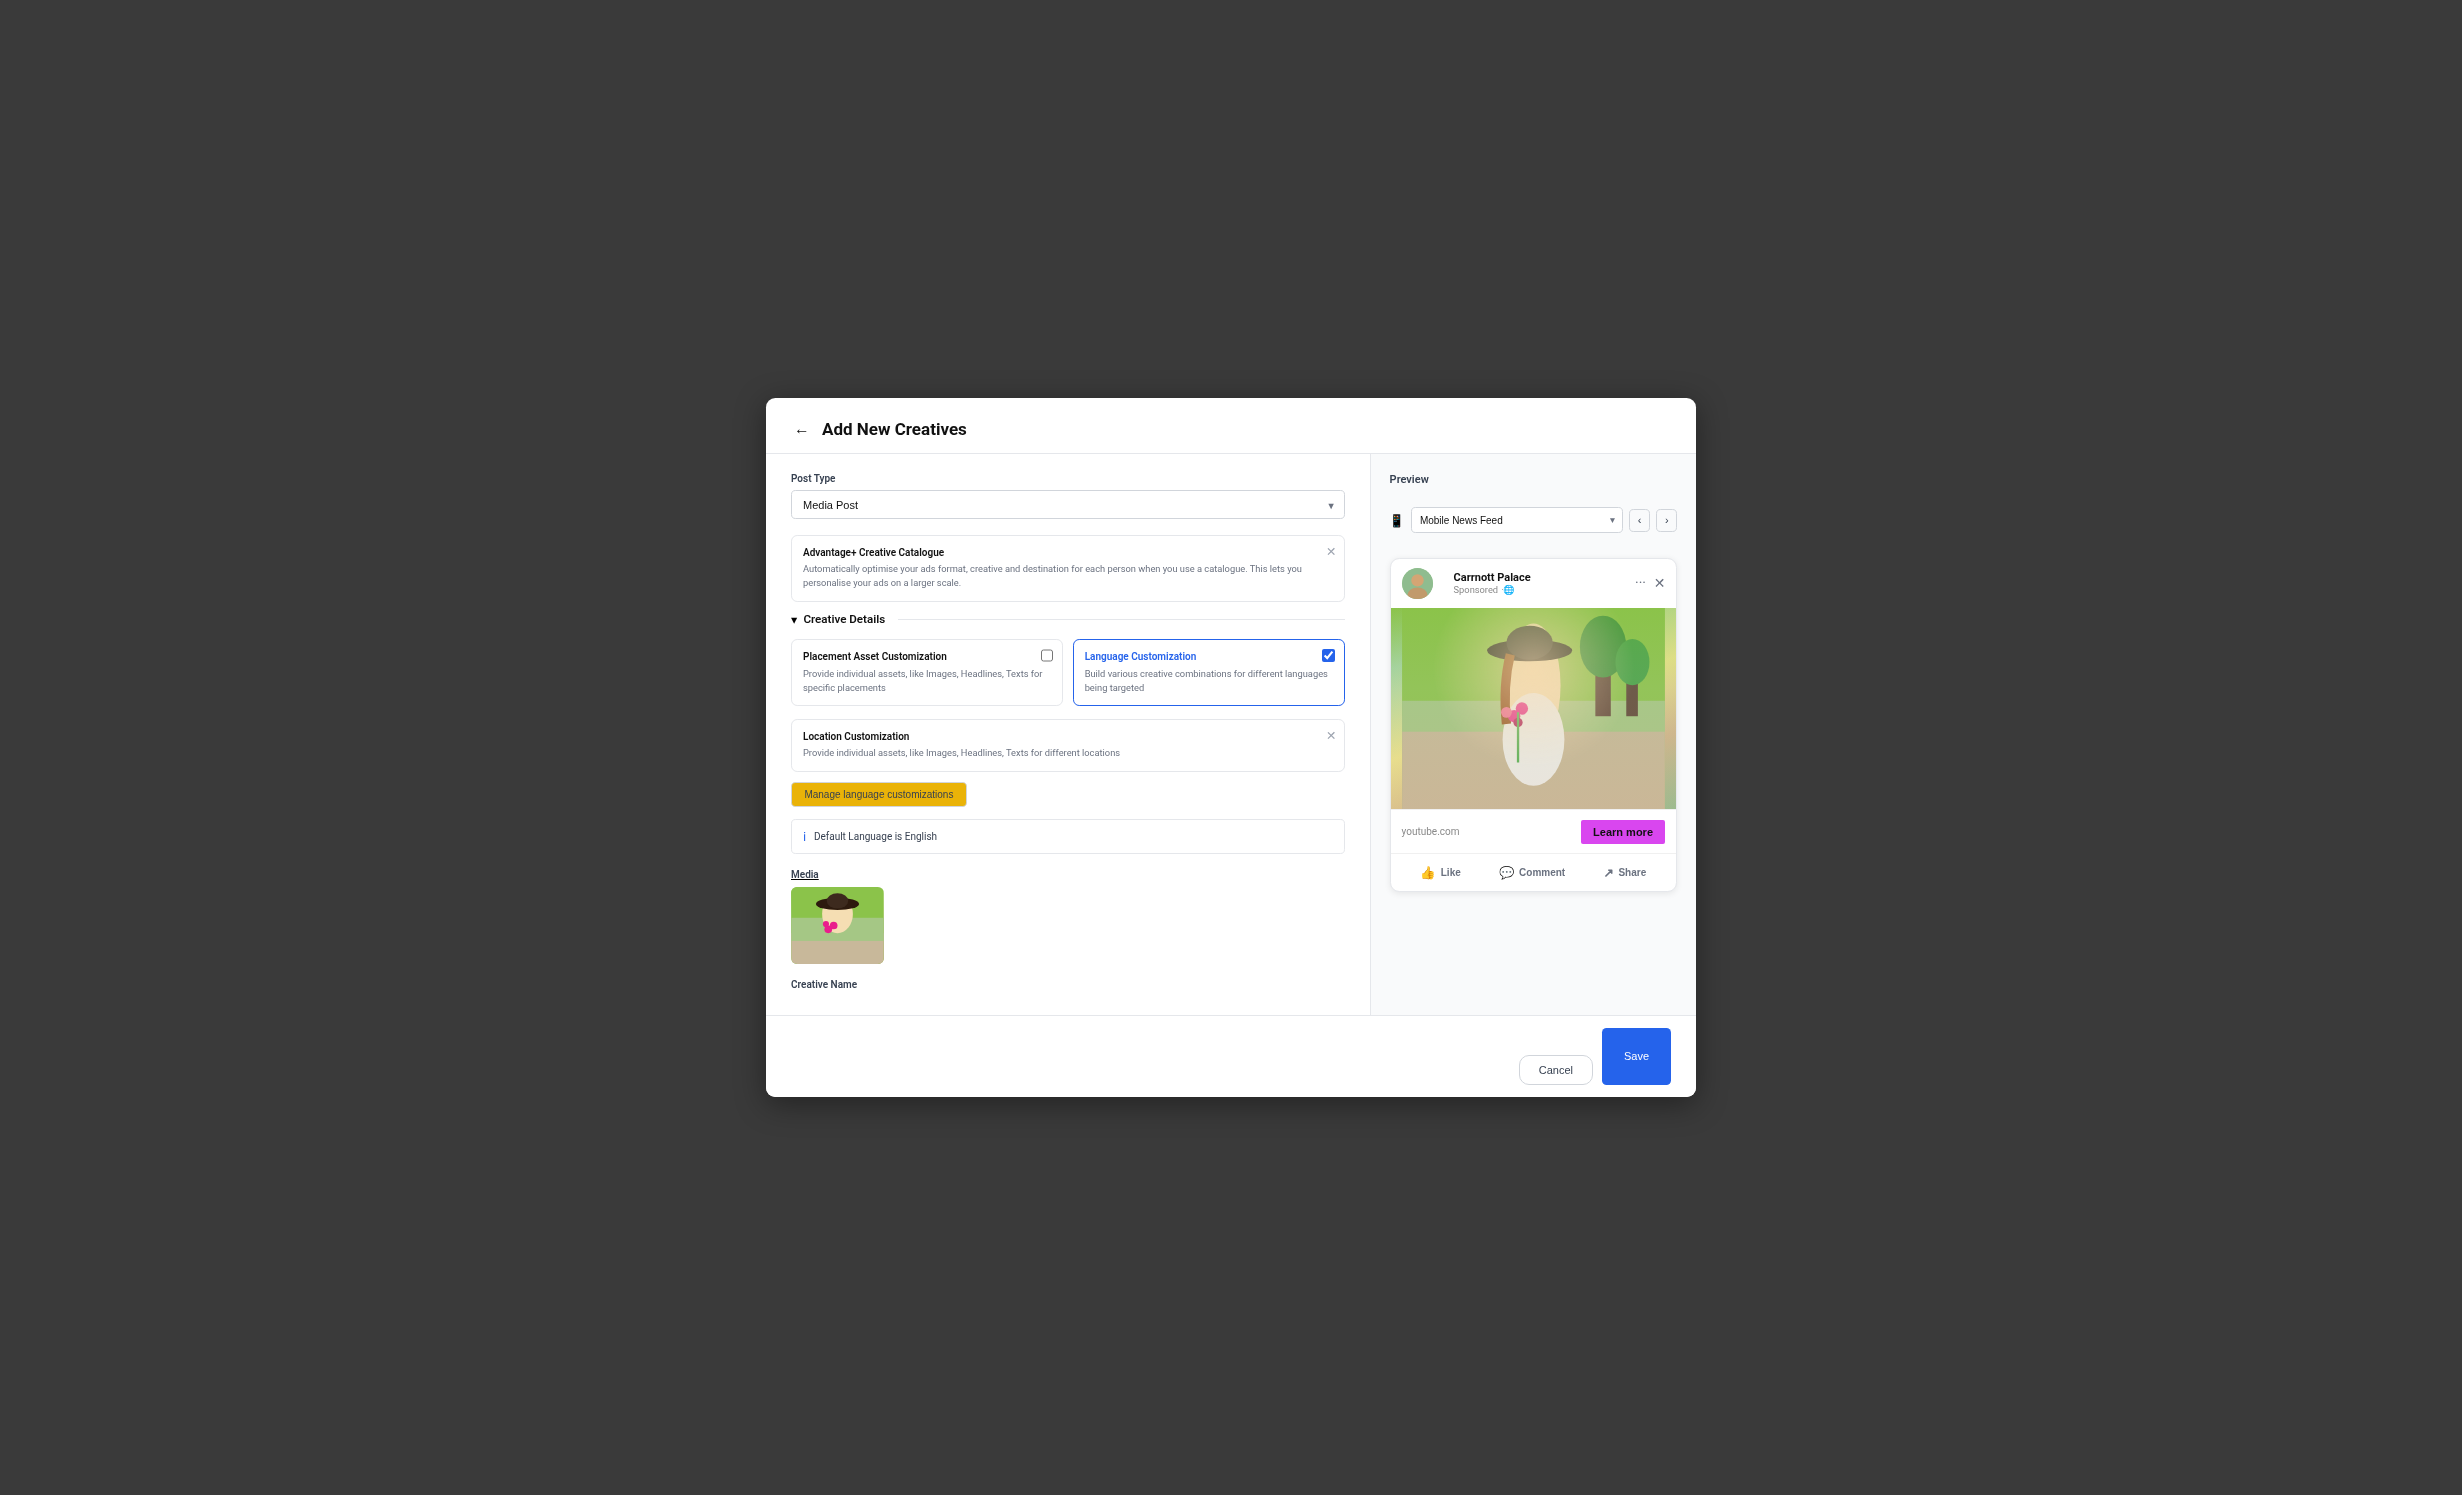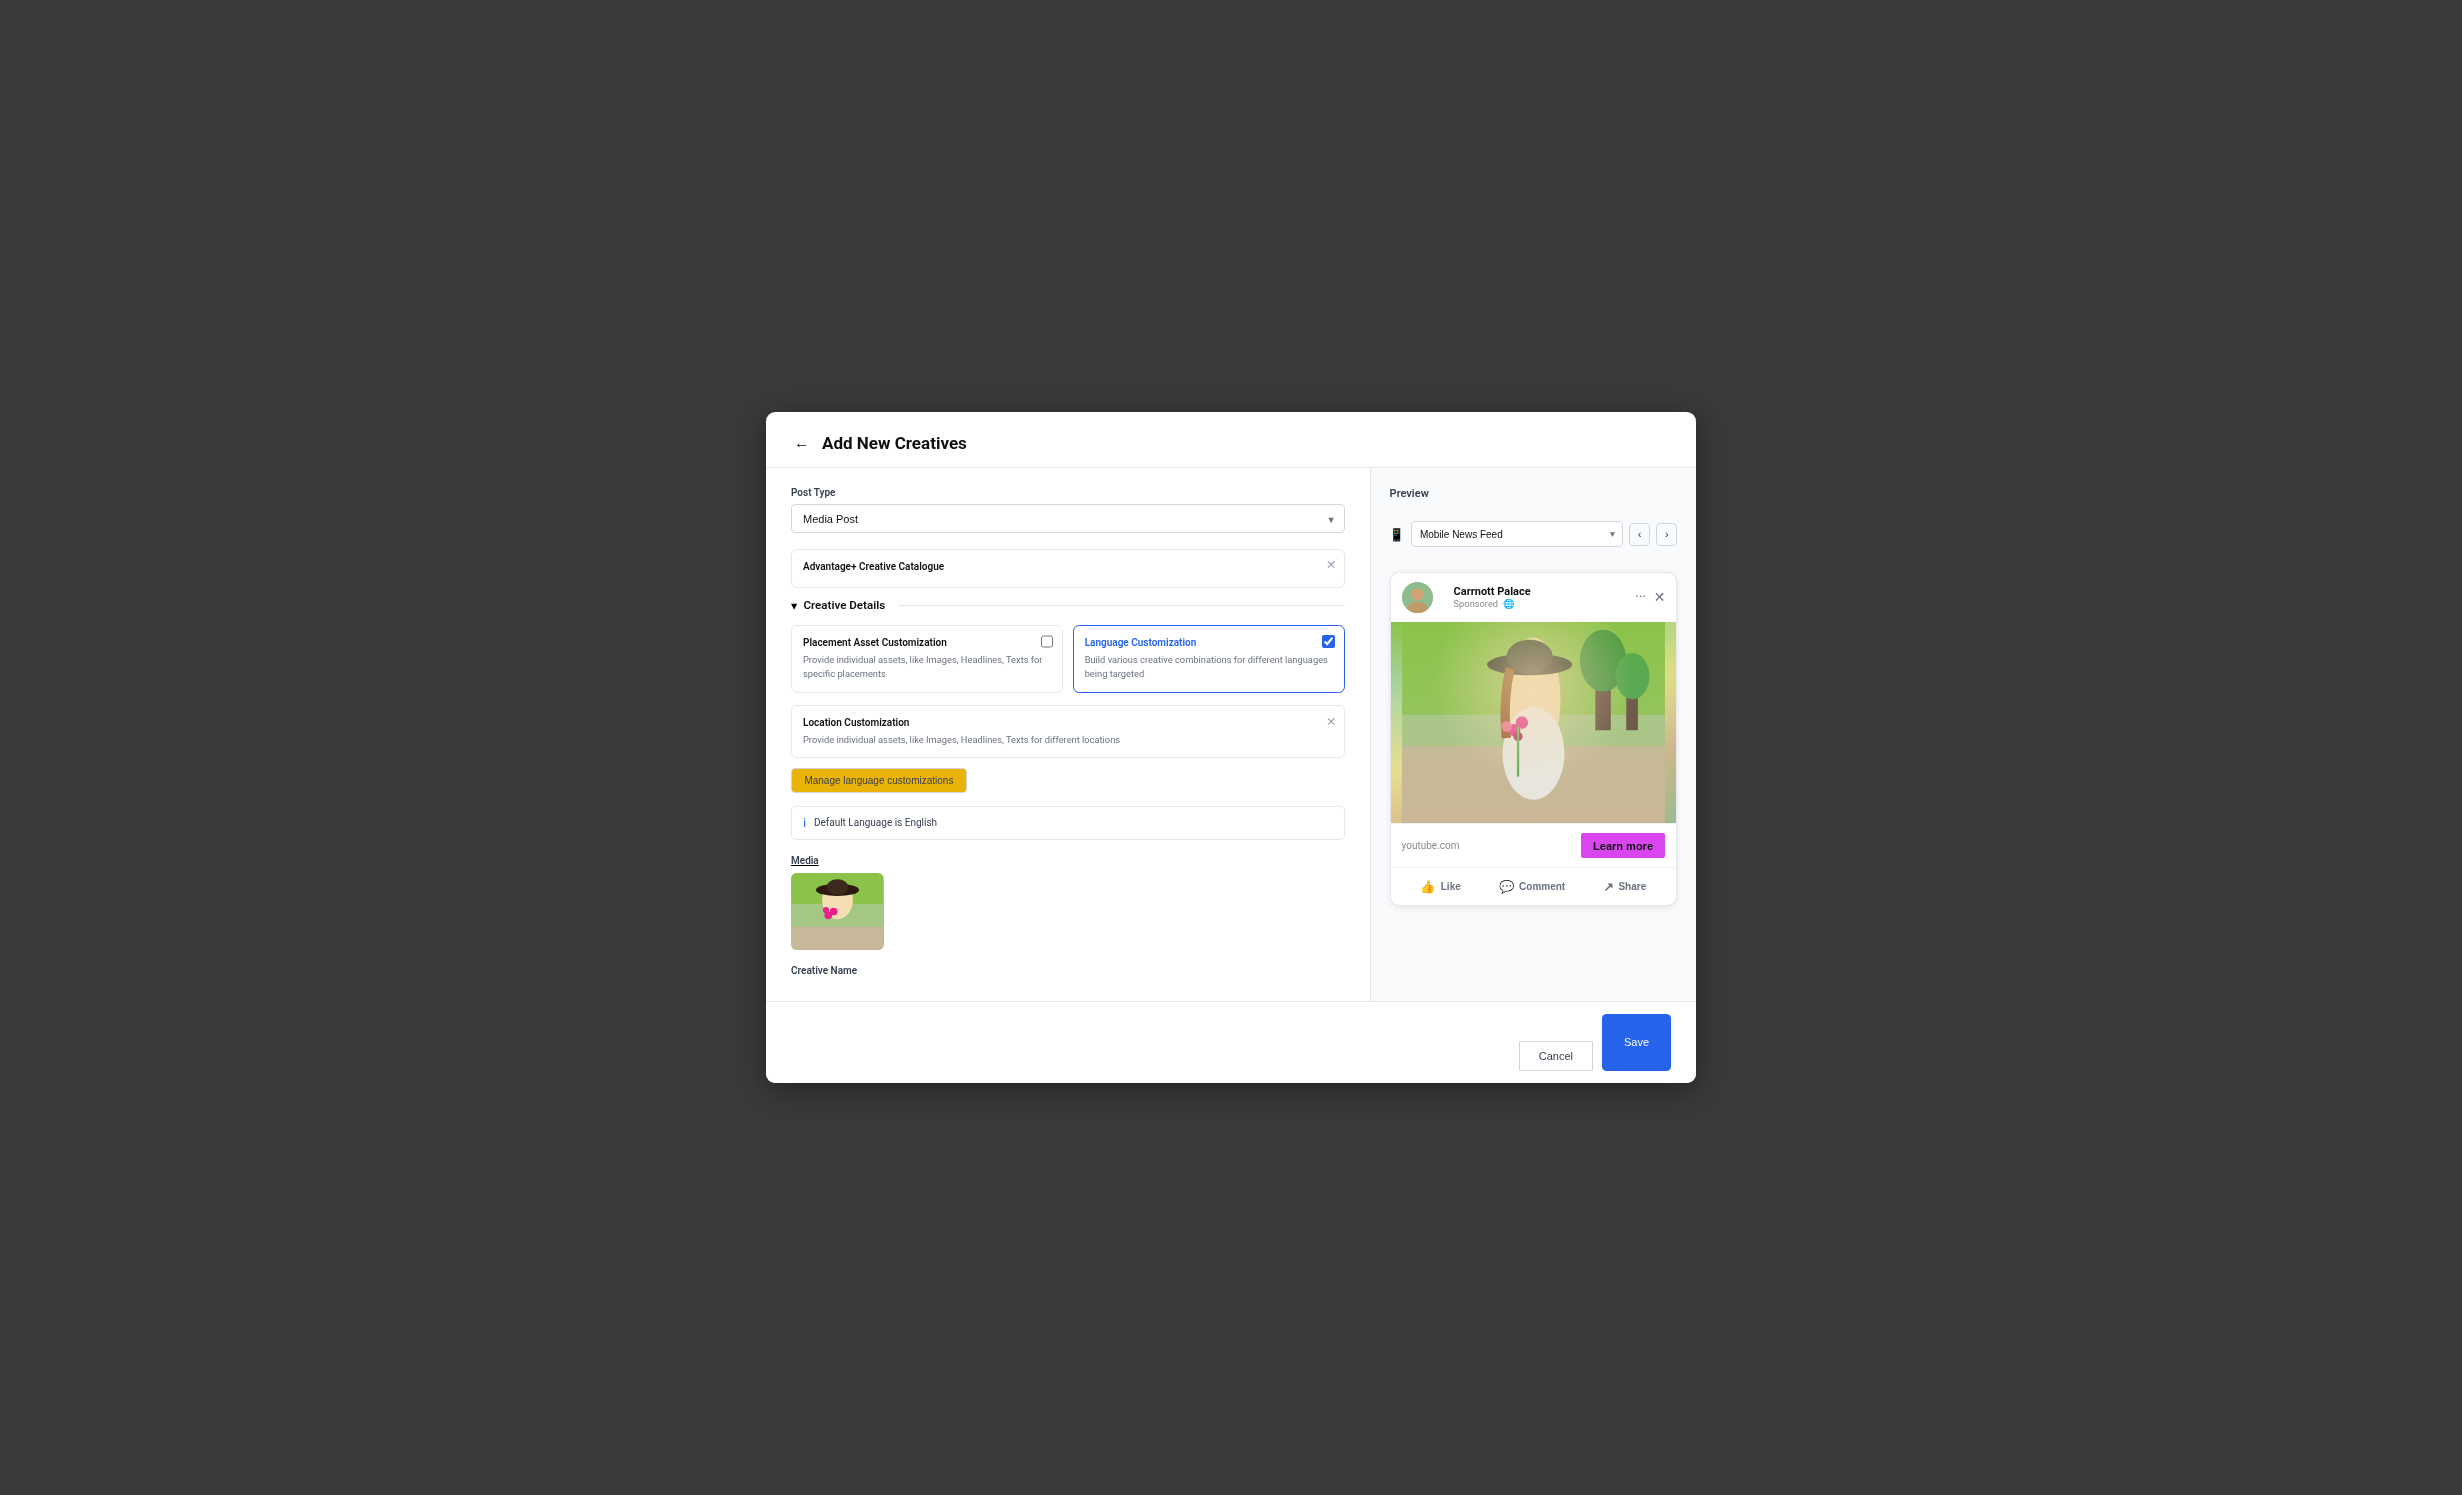--- a/index.html
+++ b/index.html
@@ -394,21 +394,21 @@
       padding: 12.4px 25px;
       border-top: 0.8px solid #e5e7eb;
       display: flex;
       justify-content: flex-end;
       gap: 9.3px;
       background: #fff;
     }
     .cancel-btn {
       padding: 7.7px 18.6px;
       border: 0.8px solid #d1d5db;
-      border-radius: 1px;
+      border-radius: 10px;
       font-size: 11px;
       font-weight: 500;
       color: #374151;
       background: #fff;
       cursor: pointer;
       margin-top: 27px;
     }
     .save-btn {
       padding: 7.7px 22px;
       border: none;
@@ -441,20 +441,21 @@
           <option>Media Post</option>
           <option>Link Post</option>
           <option>Video Post</option>
         </select>
         <span class="select-arrow">▼</span>
       </div>
 
       
       <div class="card">
         <div class="card-title">Advantage+ Creative Catalogue</div>
+        <div class="card-desc">Automatically optimise your ads format, creative and destination for each person when you use a catalogue. This lets you personalise your ads on a larger scale.</div>
         <button class="card-close">✕</button>
       </div>
 
       
       <div class="section-header">
         <span>▾</span>
         <span class="section-header-title">Creative Details</span>
         <div class="divider"></div>
       </div>
 

